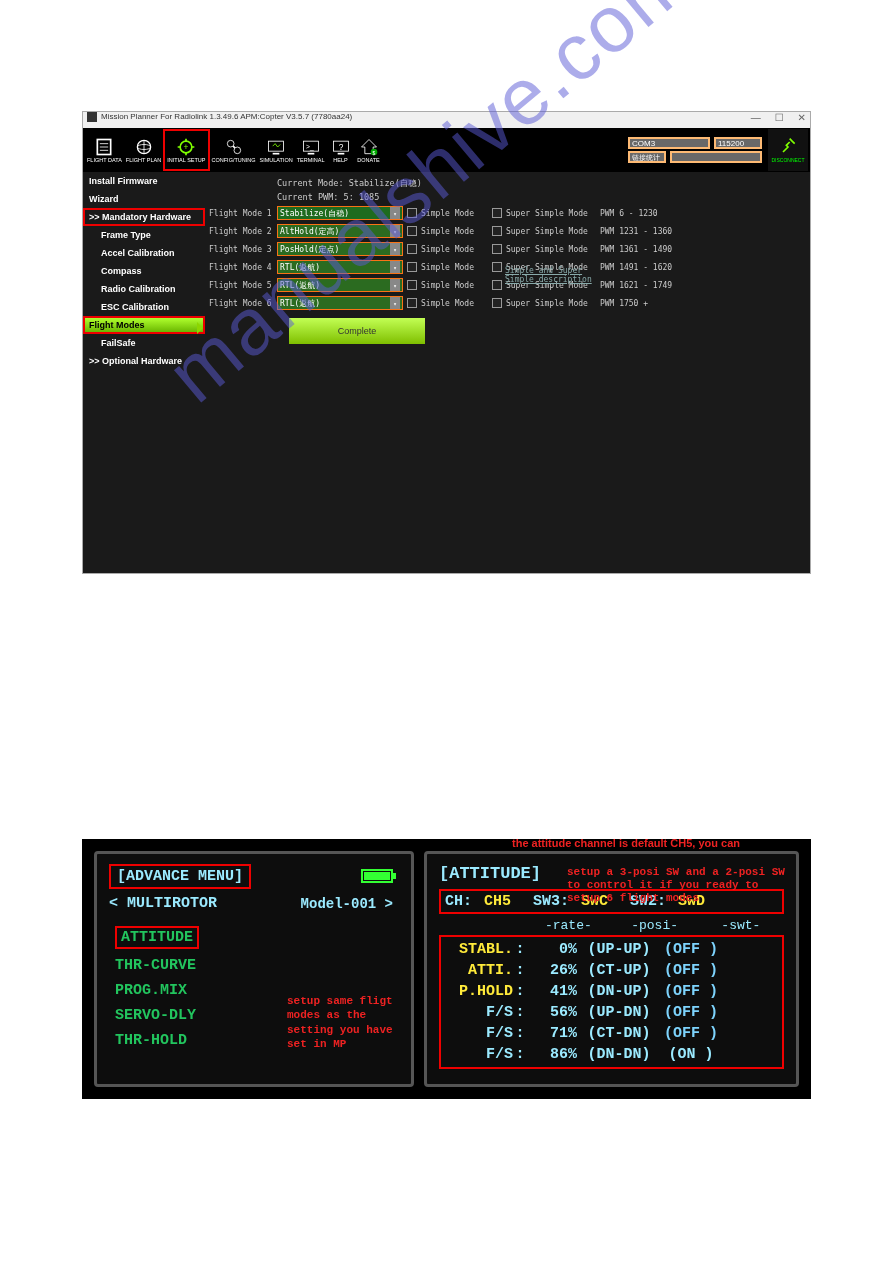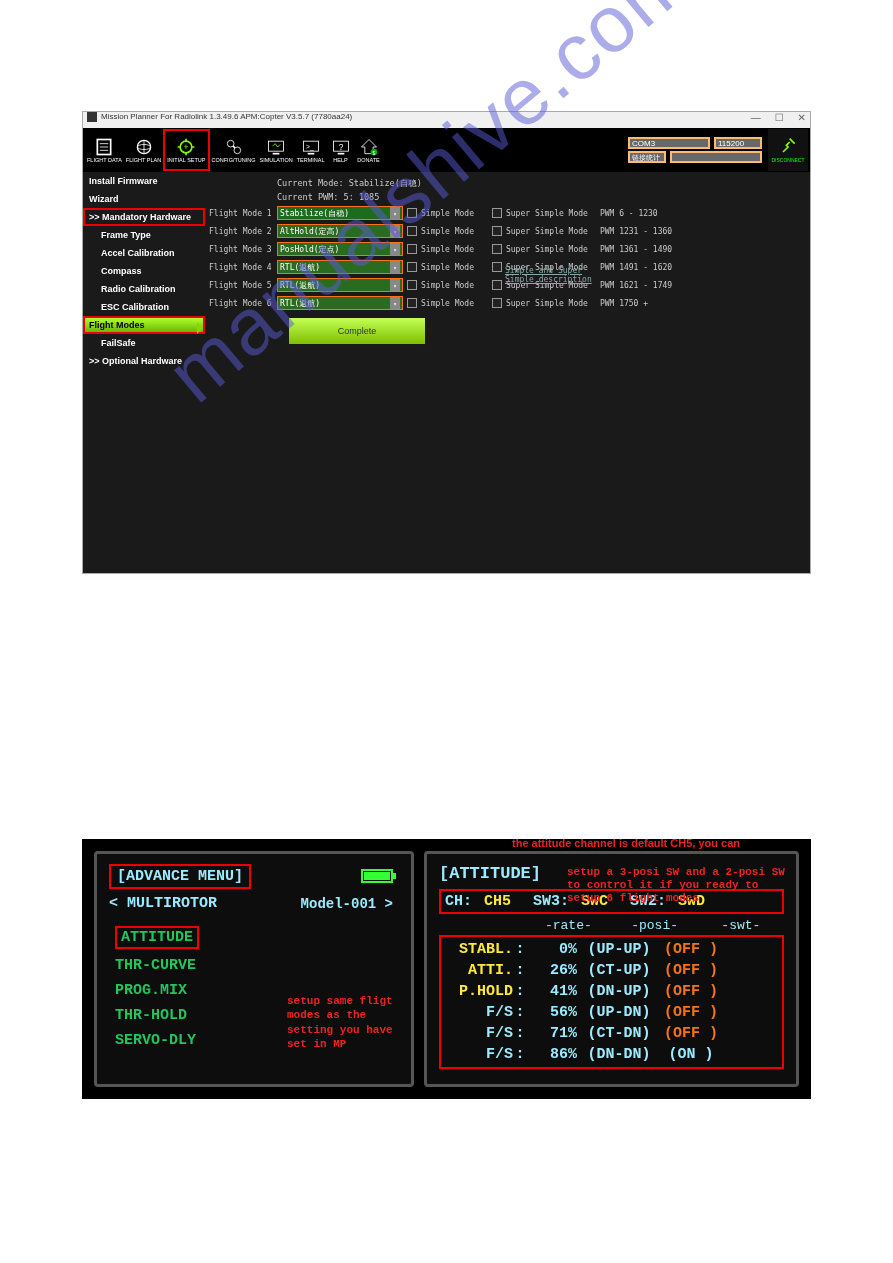--- a/index.html
+++ b/index.html
@@ -69,21 +69,21 @@
   .tx-r-chrow .val{color:#ffea3a;}
   .tx-r-hdr { display:flex; margin-top:4px; font-size:13px; color:#9beaff;}
   .tx-r-hdr div{flex:1; text-align:center;}
   .tx-r-tbl { border:2px solid #e00; margin-top:2px; padding:2px 0;}
   .tx-r-row { display:flex; font-size:15px; font-weight:bold; padding:2px 0;}
   .tx-r-row .c1{width:72px; text-align:right; color:#ffea3a;}
   .tx-r-row.blue .c1{color:#9beaff;}
   .tx-r-row .sep{width:14px; text-align:center; color:#9beaff;}
   .tx-r-row .c2{width:50px; text-align:right; color:#9beaff;}
   .tx-r-row .c3{width:84px; text-align:center; color:#9beaff;}
-  .tx-r-row .c4{width:60px; text-align:center; color:#f97316;}
+  .tx-r-row .c4{width:60px; text-align:center; color:#7dd3fc;}
   .tx-r-row .c4.on{color:#9beaff;}
 </style>
 </head>
 <body>
 
 <div class="mp-window">
   <div class="mp-title">
     <div class="mp-title-icon"></div>
     <span>Mission Planner For Radiolink 1.3.49.6 APM:Copter V3.5.7 (7780aa24)</span>
     <div class="mp-title-ctrl">
@@ -291,22 +291,22 @@
         <rect x="1" y="2" width="30" height="12" fill="none" stroke="#3f3" stroke-width="2"></rect>
         <rect x="31" y="5" width="4" height="6" fill="#3f3"></rect>
         <rect x="3" y="4" width="26" height="8" fill="#3f3"></rect>
       </svg>
     <div class="tx-l-sub">&lt; MULTIROTOR</div>
     <div class="tx-l-model">Model-001 &gt;</div>
     <div class="tx-l-list" id="tx-left-list">
         <div><span class="sel">ATTITUDE</span></div>
         <div>THR-CURVE</div>
         <div>PROG.MIX</div>
+        <div>SERVO-DLY</div>
         <div>THR-HOLD</div>
-        <div>SERVO-DLY</div>
       </div>
     <div class="tx-l-note">setup same fligt modes as the setting you have set in MP</div>
   </div>
   <div class="tx-panel tx-right">
     <span class="tx-r-title">[ATTITUDE]</span>
     <div class="tx-r-note">setup a 3-posi SW and a 2-posi SW to control it if you ready to setup 6 flight modes</div>
     <div class="tx-r-chrow">
       <span>CH:</span>
         <span class="val">CH5</span>
       <span style="margin-left:10px">SW3:</span>

